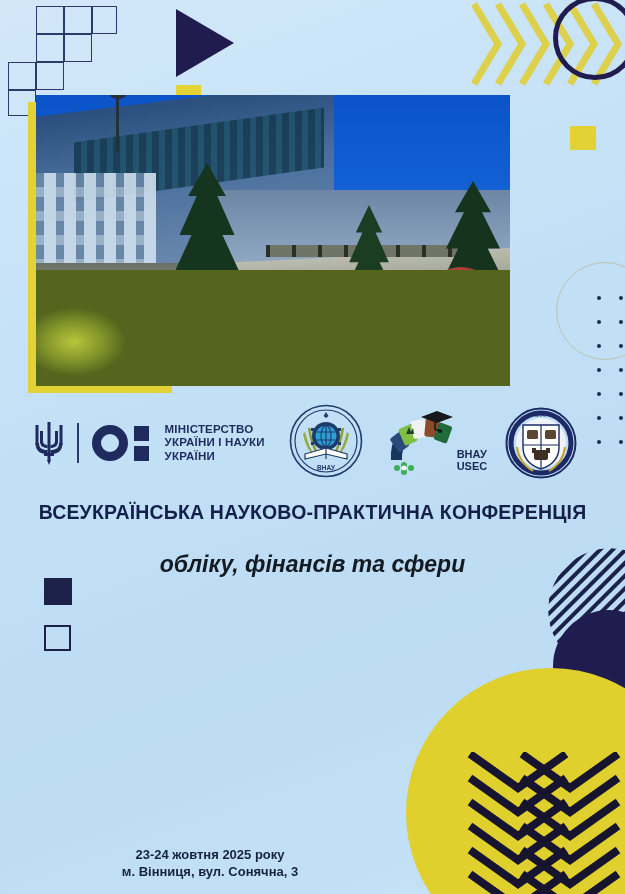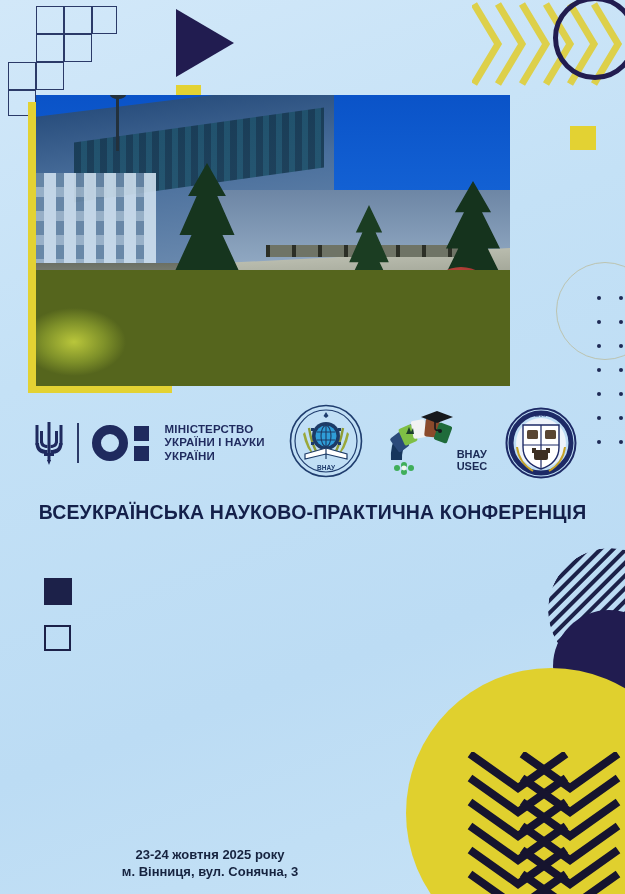--- a/index.html
+++ b/index.html
@@ -384,20 +384,21 @@
       <text x="36" y="68" font-size="4.6" font-family="Liberation Sans, sans-serif" fill="#1d2a66" text-anchor="middle">ВНАУ</text>
     </svg>
   </div>
 
   <div class="conf-type">ВСЕУКРАЇНСЬКА НАУКОВО-ПРАКТИЧНА КОНФЕРЕНЦІЯ</div>
 
   <div class="sq-left sq-l1"></div>
   <div class="sq-left sq-l2"></div>
 
   <div class="conf-title">
+    <div>обліку, фінансів та сфери</div>
   </div>
 
   <div class="hatch-circle">
     <svg width="124" height="124" viewBox="0 0 124 124">
       <defs>
         <clipPath id="cc">
             <circle cx="62" cy="62" r="62"></circle>
           </clipPath>
         <pattern id="hp" width="9" height="9" patternUnits="userSpaceOnUse" patternTransform="rotate(45)">
           <rect width="4" height="9" fill="#1c2149"></rect>

